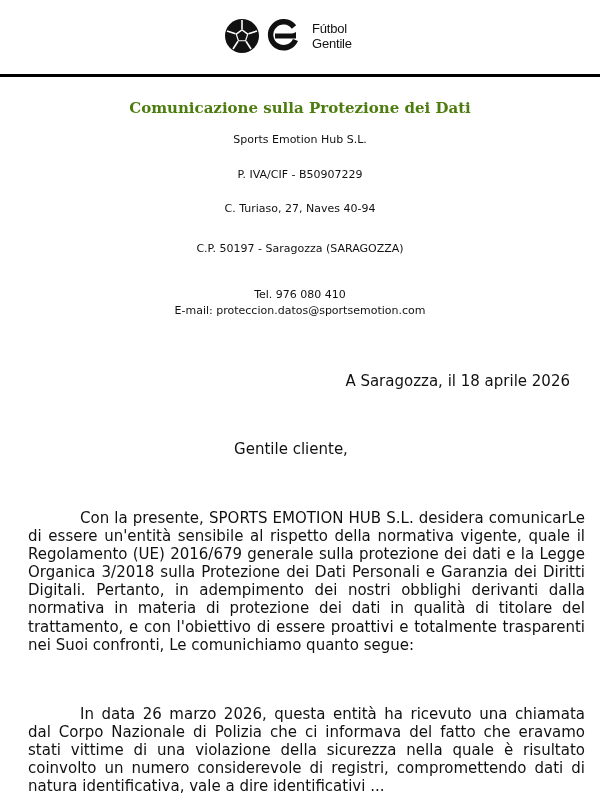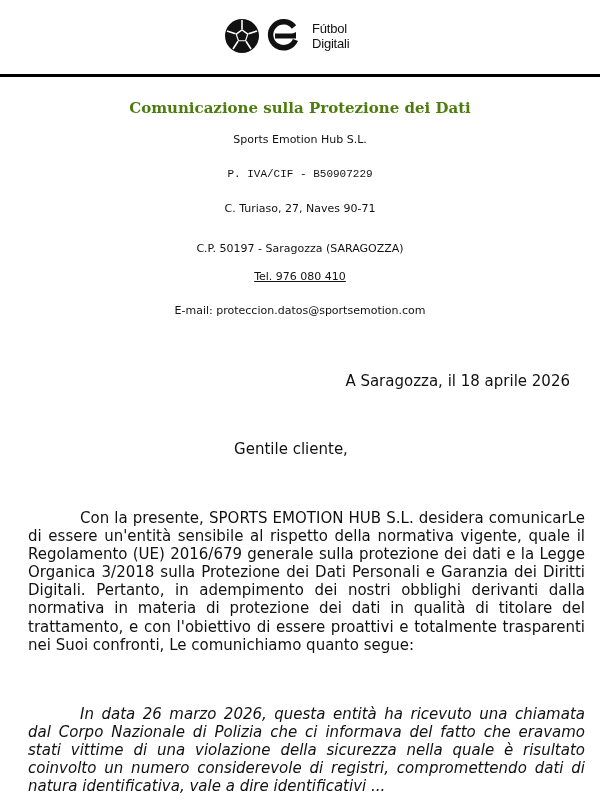--- a/index.html
+++ b/index.html
@@ -35,33 +35,33 @@
     </span>
     <span style="margin-left:6px;">
       <svg width="34" height="36" viewBox="0 0 34 36">
         <path d="M28 9 A13 13 0 1 0 29.5 22" fill="none" stroke="#111" stroke-width="5.5"></path>
         <path d="M9 18 L30 18" stroke="#111" stroke-width="5"></path>
         <path d="M22 18 L30 14 L30 18 Z" fill="#111"></path>
       </svg>
     </span>
     <div class="logo-text">
       <div>Fútbol</div>
-      <div>Digitali</div>
+      <div>Gentile</div>
     </div>
   </div>
 </div>
 <div class="rule"></div>
 
 <div class="title">Comunicazione sulla Protezione dei Dati</div>
 
 <div class="center-line" style="top:133px;">Sports Emotion Hub S.L.</div>
-<div class="center-line" style="top:168px;font-family:Liberation Mono, monospace;">P. IVA/CIF - B50907229</div>
-<div class="center-line" style="top:202px;">C. Turiaso, 27, Naves 90-71</div>
+<div class="center-line" style="top:168px;">P. IVA/CIF - B50907229</div>
+<div class="center-line" style="top:202px;">C. Turiaso, 27, Naves 40-94</div>
 <div class="center-line" style="top:242px;">C.P. 50197 - Saragozza (SARAGOZZA)</div>
-<div class="center-line" style="top:270px;text-decoration:underline;">Tel. 976 080 410</div>
+<div class="center-line" style="top:288px;">Tel. 976 080 410</div>
 <div class="center-line" style="top:304px;">E-mail: proteccion.datos@sportsemotion.com</div>
 
 <div class="date">A Saragozza, il 18 aprile 2026</div>
 
 <div class="greeting">Gentile cliente,</div>
 
 <div class="para" style="top:509px;">Con la presente, SPORTS EMOTION HUB S.L. desidera comunicarLe di essere un'entità sensibile al rispetto della normativa vigente, quale il Regolamento (UE) 2016/679 generale sulla protezione dei dati e la Legge Organica 3/2018 sulla Protezione dei Dati Personali e Garanzia dei Diritti Digitali. Pertanto, in adempimento dei nostri obblighi derivanti dalla normativa in materia di protezione dei dati in qualità di titolare del trattamento, e con l'obiettivo di essere proattivi e totalmente trasparenti nei Suoi confronti, Le comunichiamo quanto segue:</div>
-<div class="para" style="top:705px;font-style:italic;">In data 26 marzo 2026, questa entità ha ricevuto una chiamata dal Corpo Nazionale di Polizia che ci informava del fatto che eravamo stati vittime di una violazione della sicurezza nella quale è risultato coinvolto un numero considerevole di registri, compromettendo dati di natura identificativa, vale a dire identificativi ...</div>
+<div class="para" style="top:705px;">In data 26 marzo 2026, questa entità ha ricevuto una chiamata dal Corpo Nazionale di Polizia che ci informava del fatto che eravamo stati vittime di una violazione della sicurezza nella quale è risultato coinvolto un numero considerevole di registri, compromettendo dati di natura identificativa, vale a dire identificativi ...</div>
 
 </body></html>

